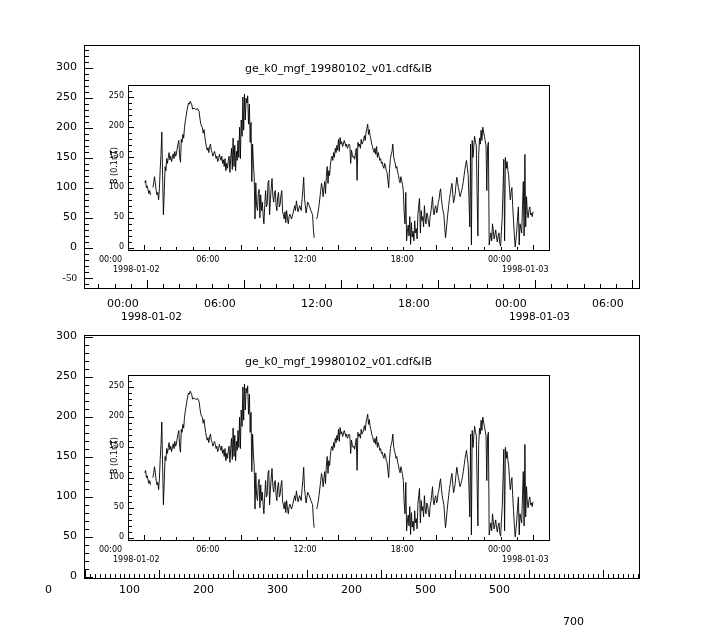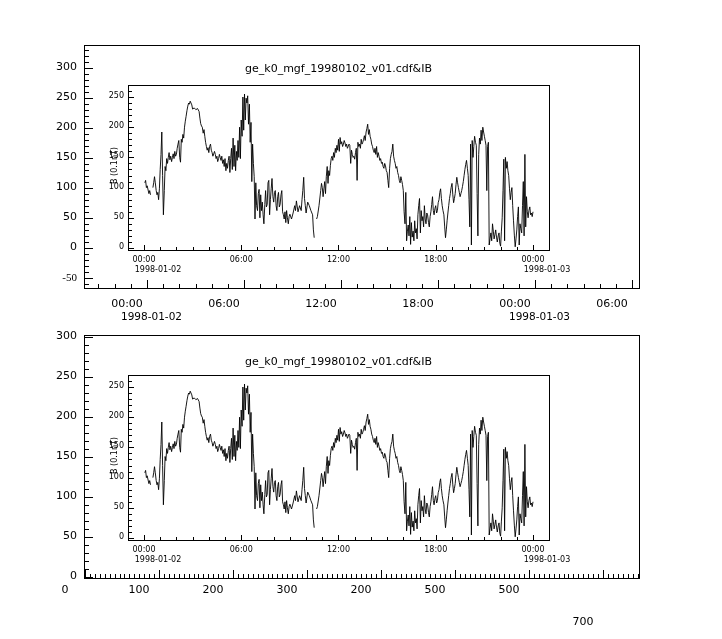--- a/index.html
+++ b/index.html
@@ -5,21 +5,21 @@
   html,body{margin:0;padding:0;background:#fff;}
   #figure{position:relative;width:722px;height:639px;background:#fff;overflow:hidden;
           font-family:"DejaVu Sans","Liberation Sans",sans-serif;color:#000;}
   #plot-svg{position:absolute;left:0;top:0;}
   .lbl{position:absolute;white-space:nowrap;color:#000;line-height:1.1;}
   .outer-tick{font-size:11px;}
   .outer-date{font-size:10.5px;}
   .inset-tick{font-size:8px;}
   .inset-date{font-size:8px;}
   .r{text-align:right;}
-  .c{text-align:center;}
+  .c{}
   .inset-title{position:absolute;left:128px;width:421px;text-align:center;font-size:11px;color:#000;}
   .title-top{top:62px;}
   .title-bottom{top:355px;}
   .inset-ylabel{position:absolute;left:79px;width:70px;text-align:center;font-size:8px;color:#000;
                 transform:rotate(-90deg);}
   .ylabel-top{top:161px;}
   .ylabel-bottom{top:451px;}
 </style>
 </head>
 <body>

